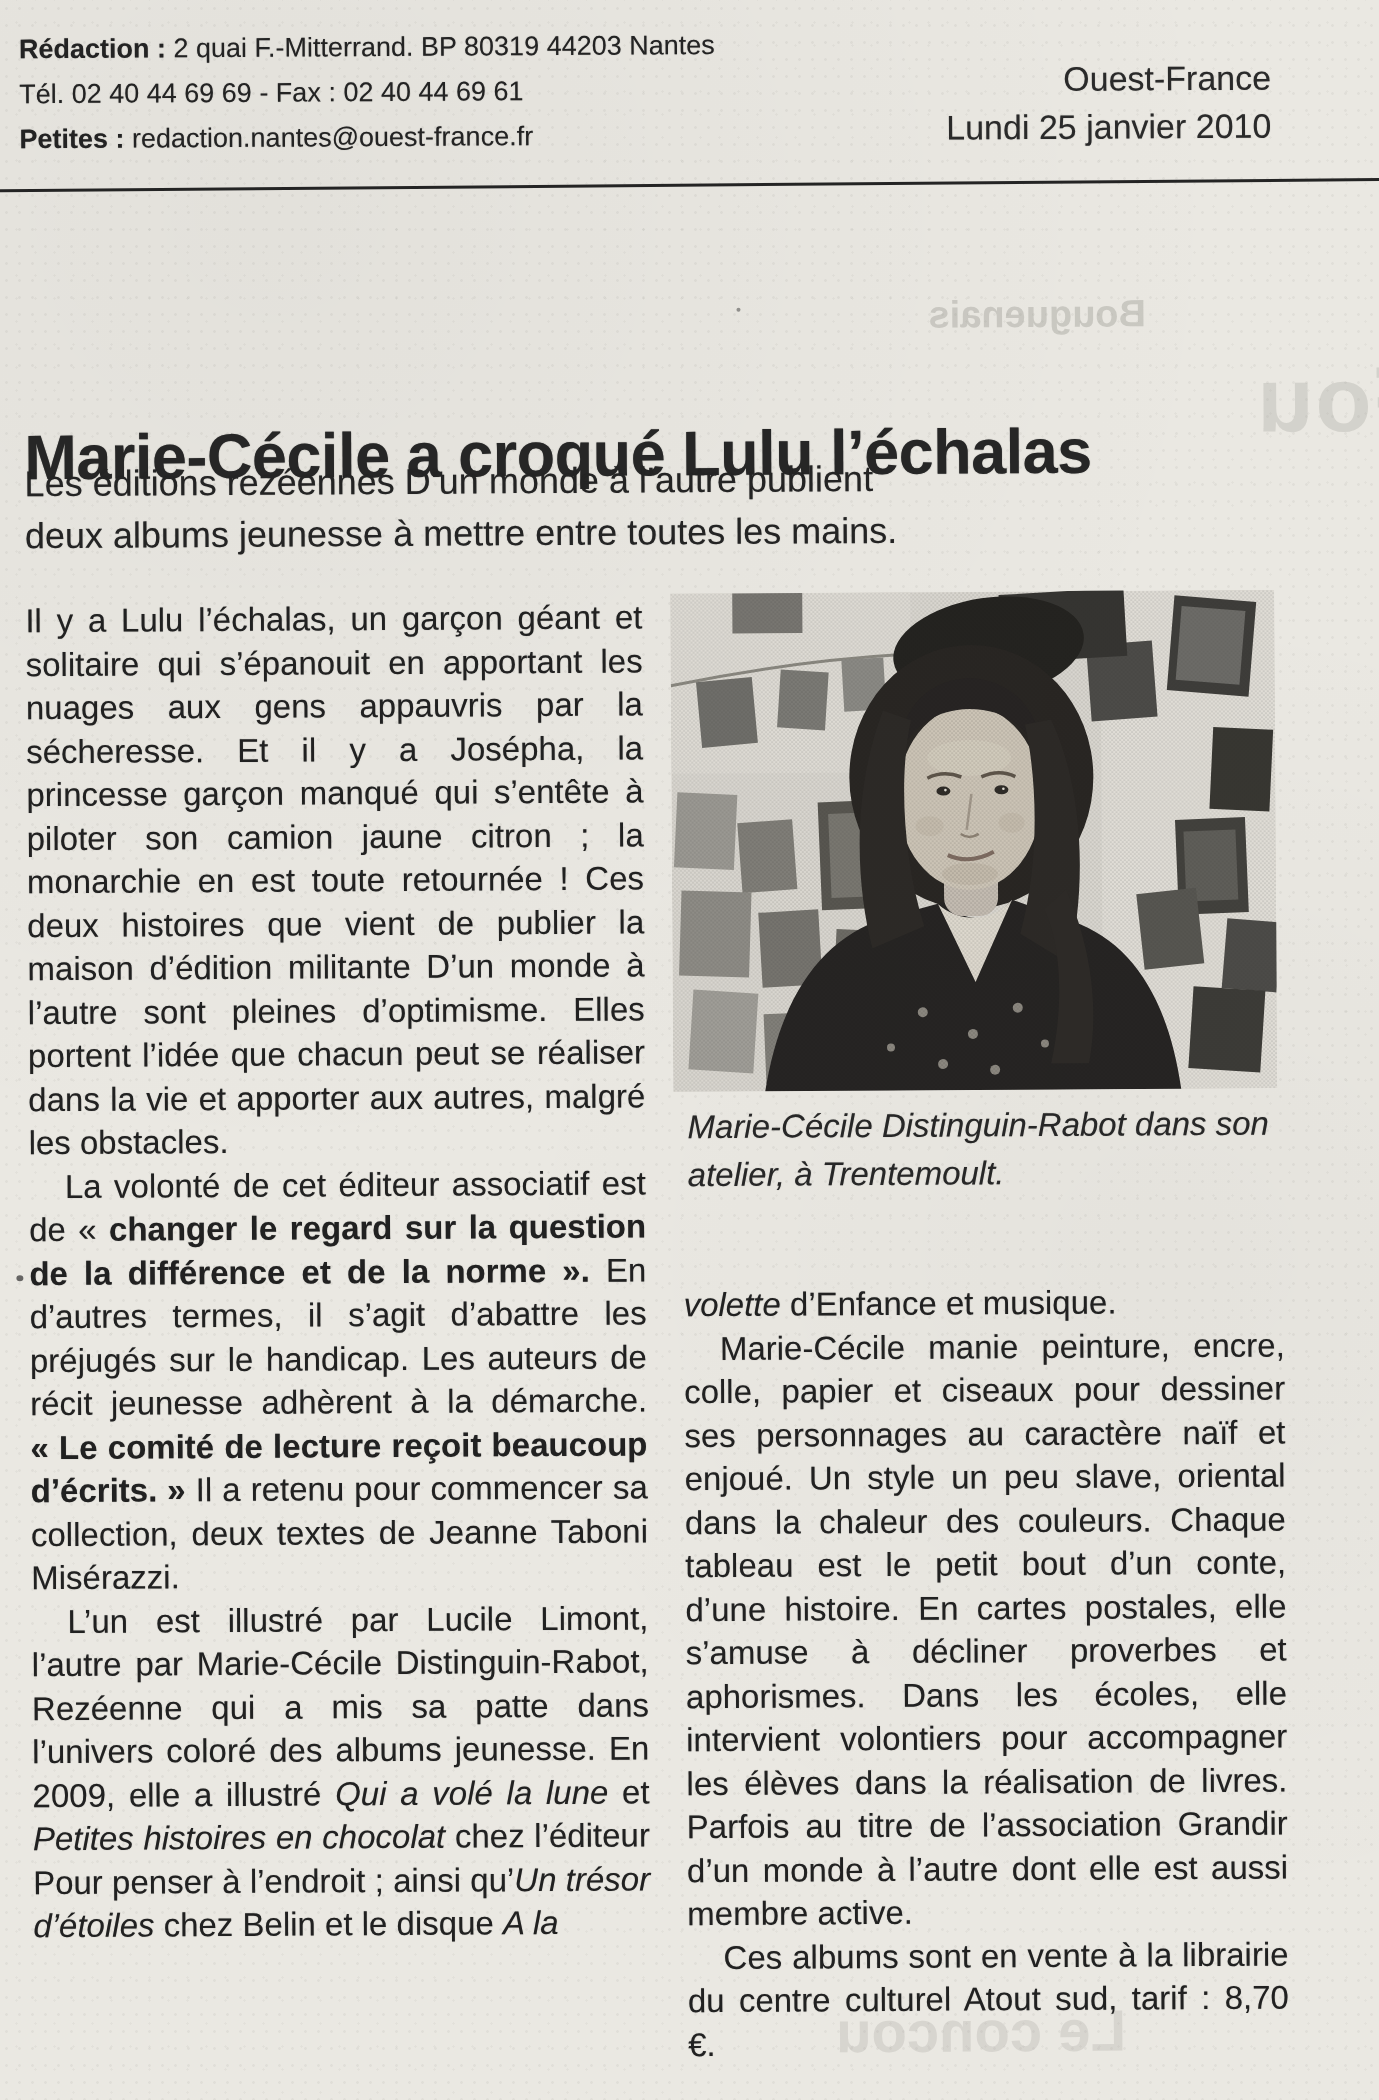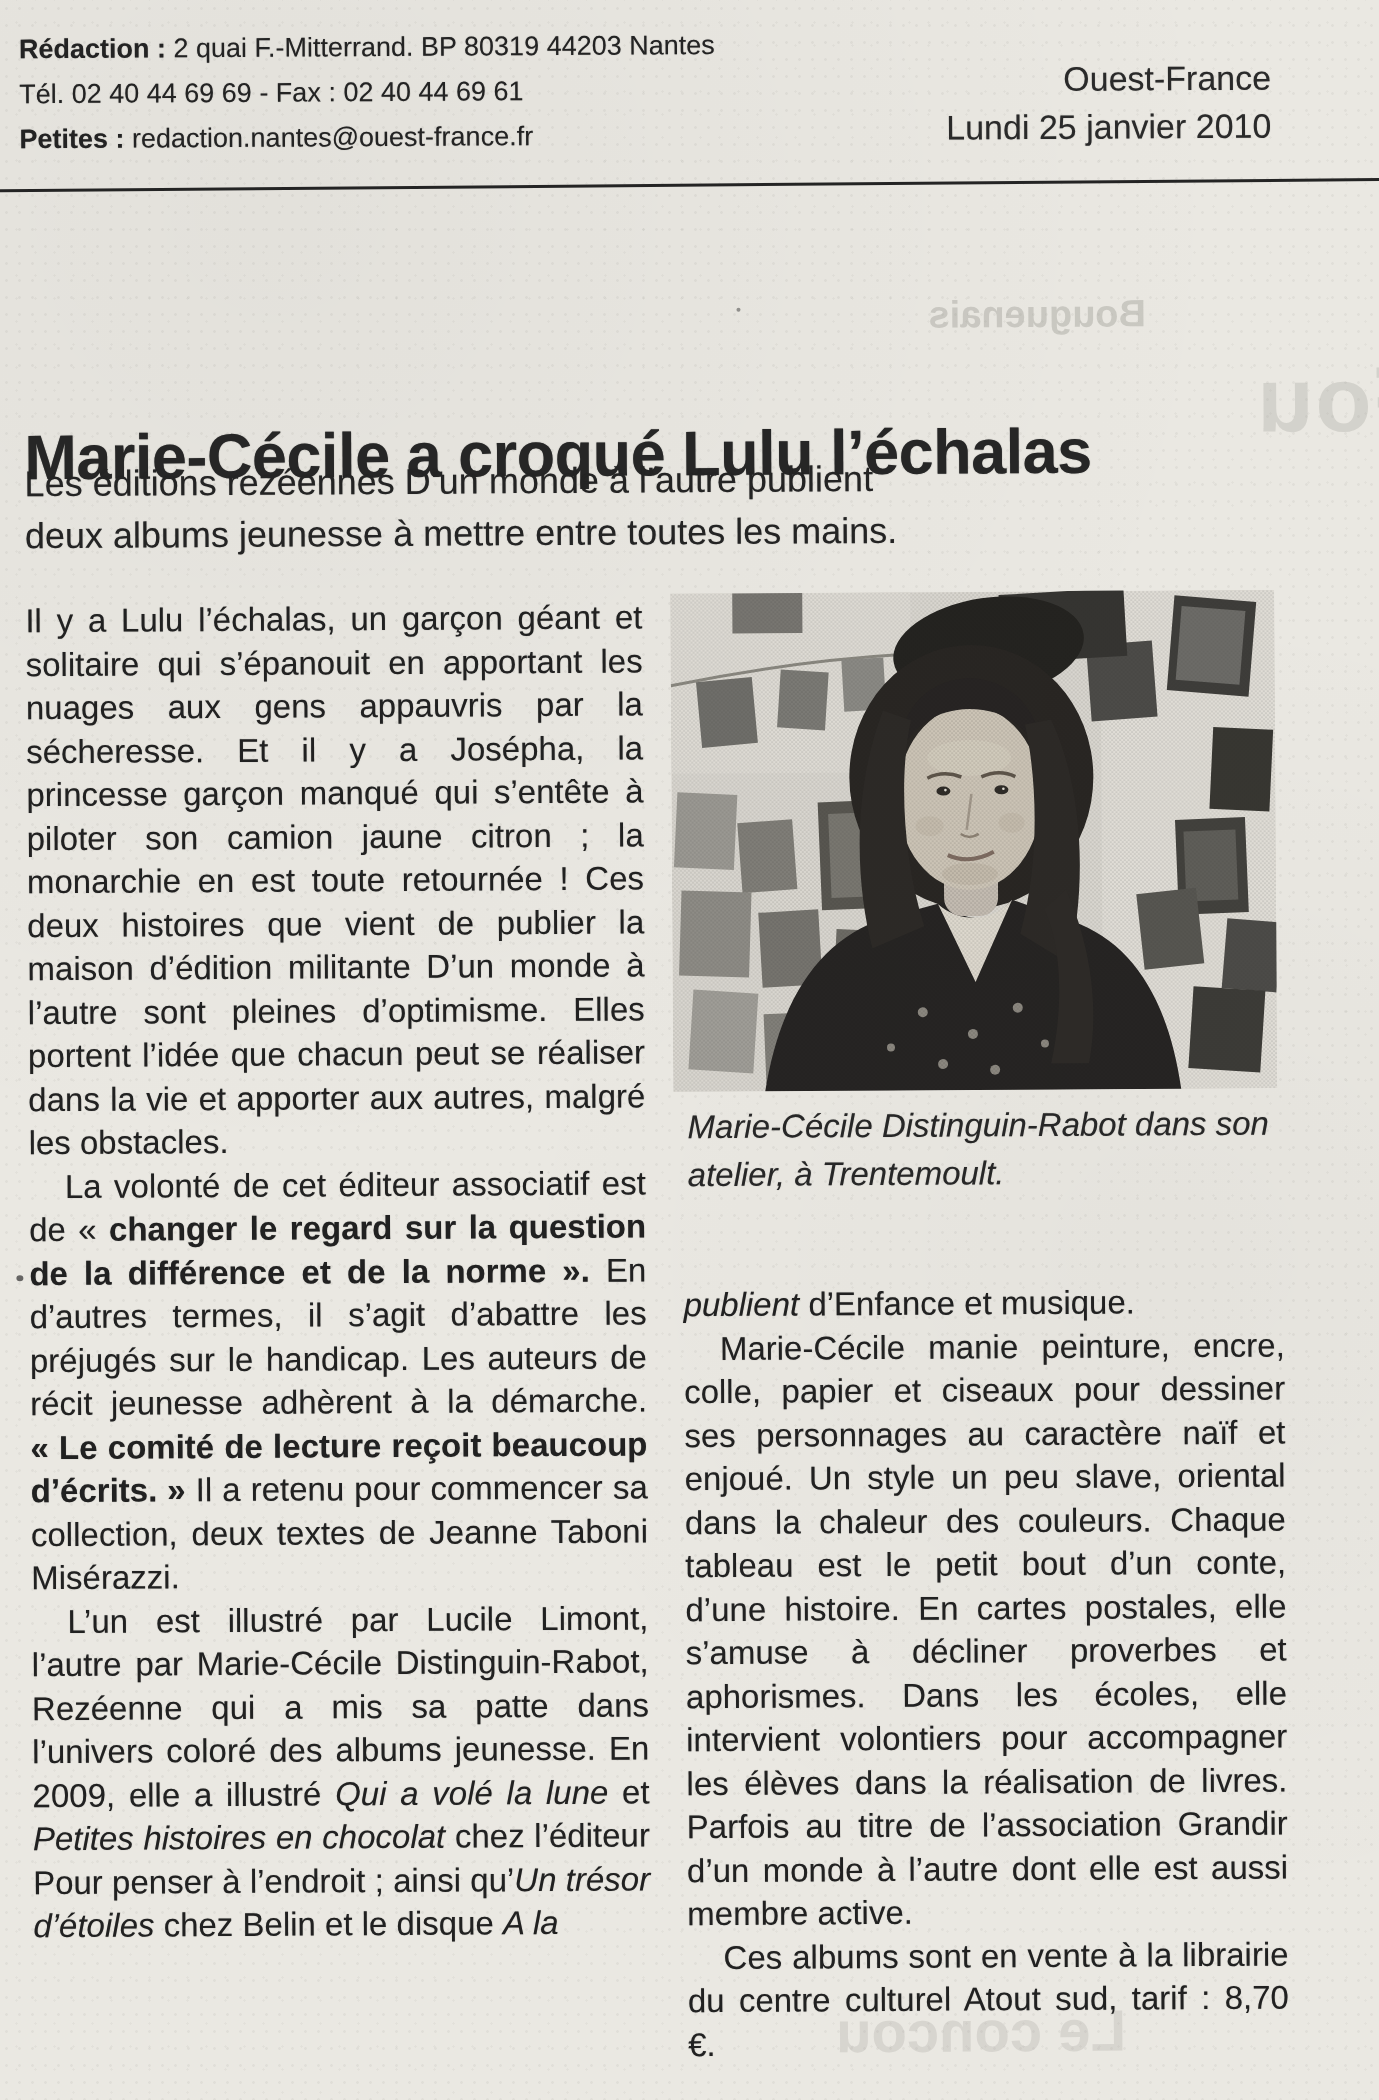--- a/index.html
+++ b/index.html
@@ -179,20 +179,20 @@
   </figure>
 
   <figcaption class="abs caption">Marie-Cécile Distinguin-Rabot dans son atelier, à Trentemoult.</figcaption>
 
   <div class="abs col col-left" lang="fr">
       <p class=""><span>Il y a Lulu l’échalas, un garçon géant et solitaire qui s’épanouit en apportant les nuages aux gens appauvris par la sécheresse. Et il y a Josépha, la princesse garçon manqué qui s’entête à piloter son camion jaune citron&nbsp;; la monarchie en est toute retournée&nbsp;! Ces deux histoires que vient de publier la maison d’édition militante D’un monde à l’autre sont pleines d’optimisme. Elles portent l’idée que chacun peut se réaliser dans la vie et apporter aux autres, malgré les obstacles.</span></p>
       <p class="indent"><span>La volonté de cet éditeur associatif est de «&nbsp;</span><span class="b">changer le regard sur la question de la différence et de la norme&nbsp;».</span><span> En d’autres termes, il s’agit d’abattre les préjugés sur le handicap. Les auteurs de récit jeunesse adhèrent à la démarche. </span><span class="b">«&nbsp;Le comité de lecture reçoit beaucoup d’écrits.&nbsp;»</span><span> Il a retenu pour commencer sa collection, deux textes de Jeanne Taboni Misérazzi.</span></p>
       <p class="indent"><span>L’un est illustré par Lucile Limont, l’autre par Marie-Cécile Distinguin-Rabot, Rezéenne qui a mis sa patte dans l’univers coloré des albums jeunesse. En 2009, elle a illustré </span><span class="i">Qui a volé la lune</span><span> et </span><span class="i">Petites histoires en chocolat</span><span> chez l’éditeur Pour penser à l’endroit&nbsp;; ainsi qu’</span><span class="i">Un trésor d’étoiles</span><span> chez Belin et le disque </span><span class="i">A la</span></p>
     </div>
   <div class="abs col col-right" lang="fr">
-      <p class=""><span class="i">publient</span><span> d’Enfance et musique.</span></p>
+      <p class=""><span class="i">volette</span><span> d’Enfance et musique.</span></p>
       <p class="indent"><span>Marie-Cécile manie peinture, encre, colle, papier et ciseaux pour dessiner ses personnages au caractère naïf et enjoué. Un style un peu slave, oriental dans la chaleur des couleurs. Chaque tableau est le petit bout d’un conte, d’une histoire. En cartes postales, elle s’amuse à décliner proverbes et aphorismes. Dans les écoles, elle intervient volontiers pour accompagner les élèves dans la réalisation de livres. Parfois au titre de l’association Grandir d’un monde à l’autre dont elle est aussi membre active.</span></p>
       <p class="indent"><span>Ces albums sont en vente à la librairie du centre culturel Atout sud, tarif&nbsp;: 8,70 €.</span></p>
     </div>
 
   <div class="abs speck speck1"></div>
   <div class="abs speck speck2"></div>
 </div>
 
 </body></html>

